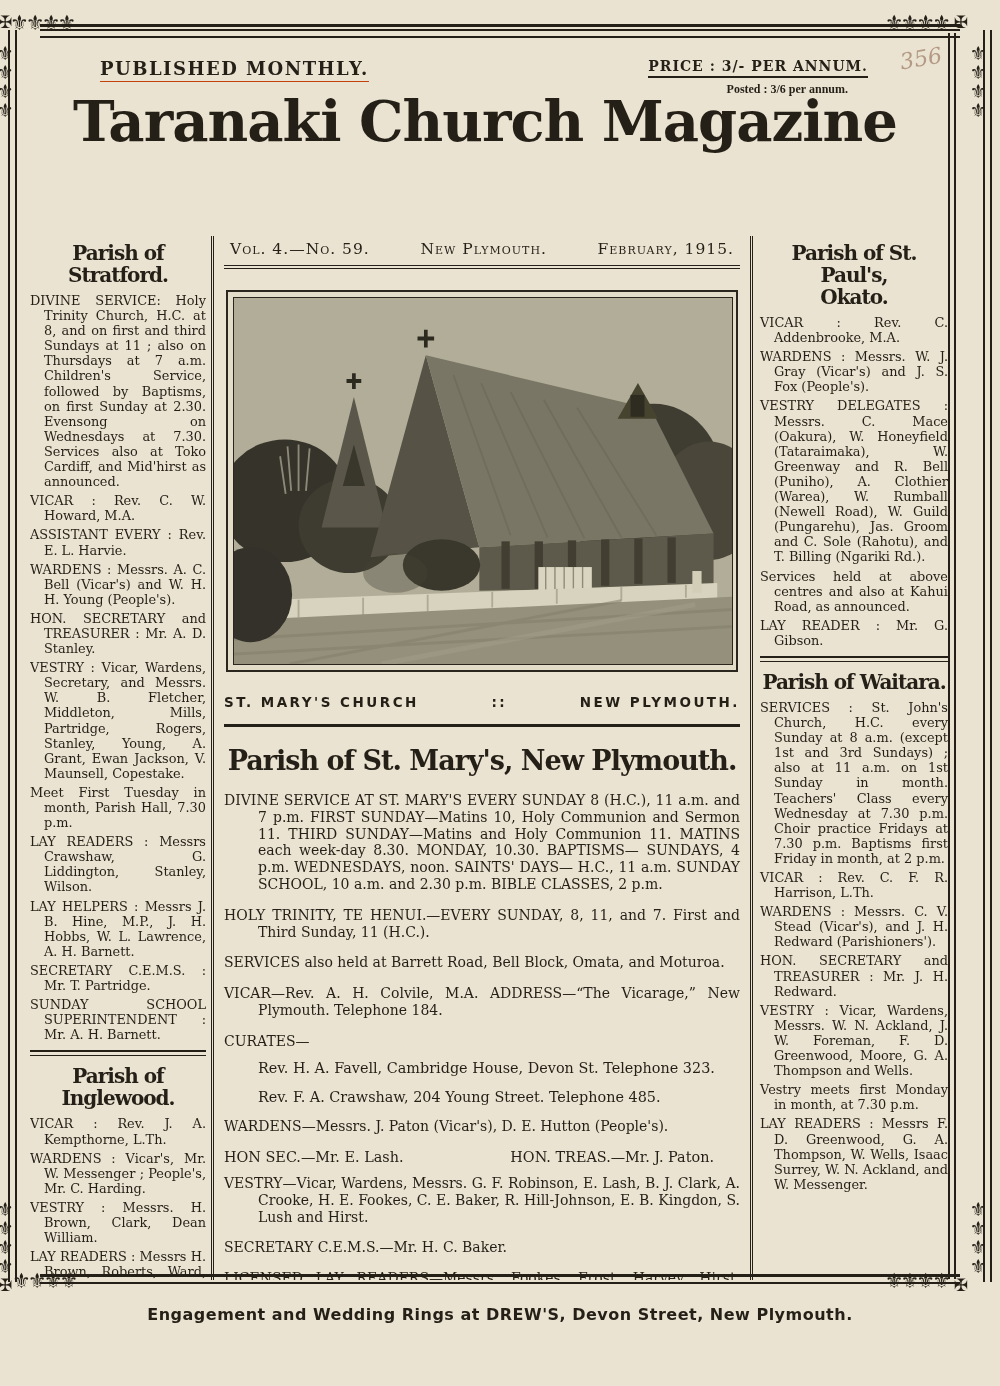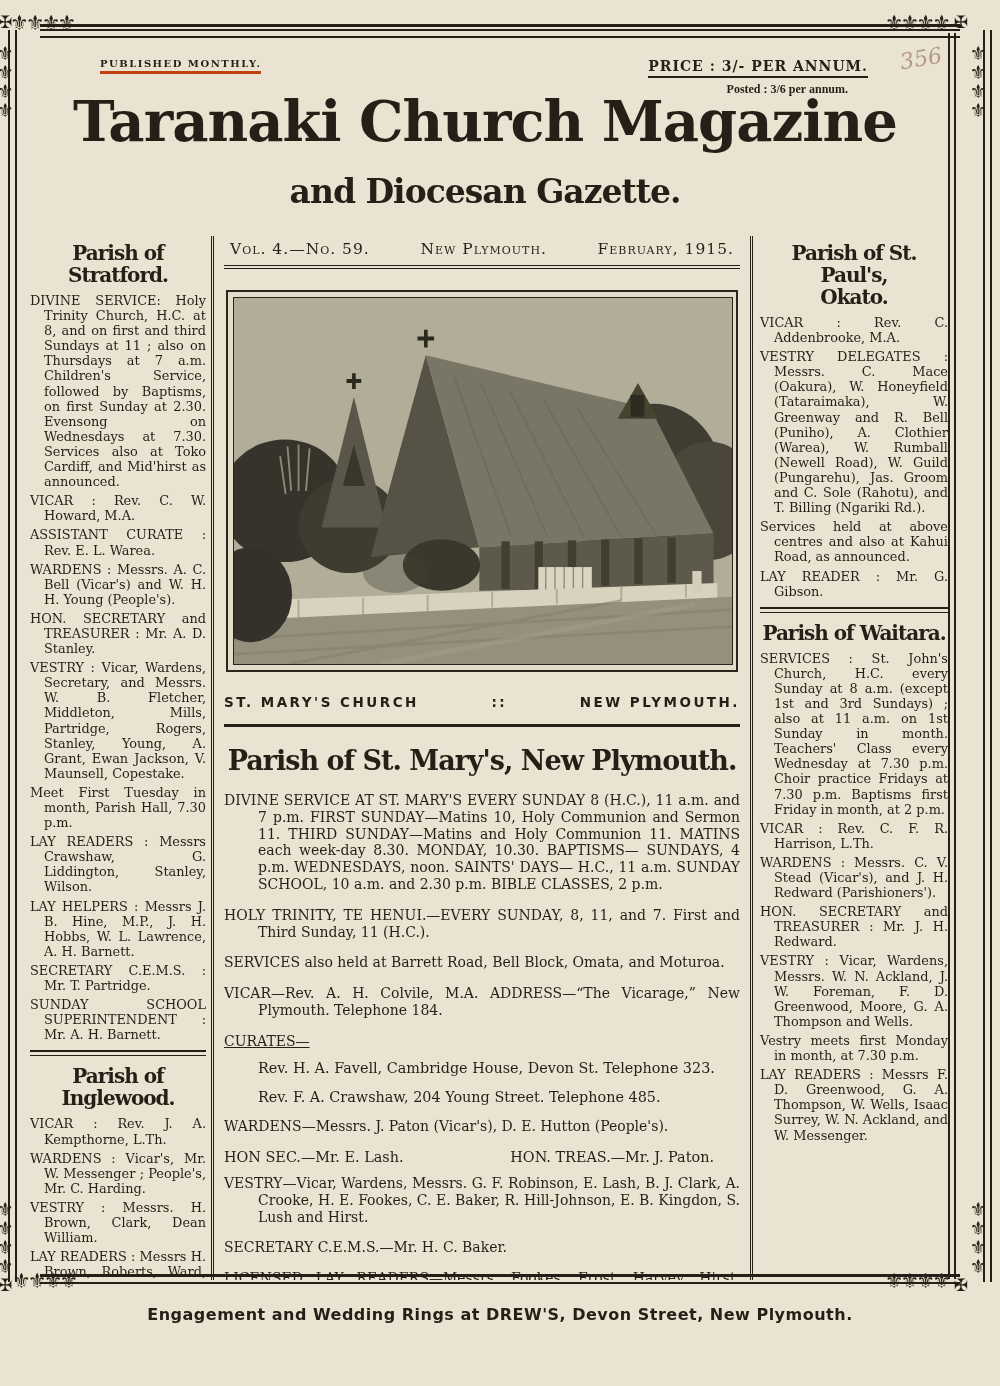--- a/index.html
+++ b/index.html
@@ -24,22 +24,22 @@
   .orn-h{font-size:21px;letter-spacing:-3px;font-family:"DejaVu Sans",sans-serif;}
   .orn-v{writing-mode:vertical-rl;font-size:19px;letter-spacing:-3px;font-family:"DejaVu Sans",sans-serif;}
   .orn-tl{top:13px;left:10px;} .orn-tr{top:13px;right:52px;}
   .orn-bl{bottom:94px;left:12px;} .orn-br{bottom:94px;right:52px;}
   .orn-lv1{top:42px;left:-5px;} .orn-lv2{bottom:112px;left:-5px;}
   .orn-rv1{top:42px;right:13px;} .orn-rv2{bottom:112px;right:13px;}
   .corner{font-size:17px;font-family:"DejaVu Sans",sans-serif;}
   .c-tl{top:14px;left:-2px;} .c-tr{top:14px;right:32px;}
   .c-bl{bottom:92px;left:-2px;} .c-br{bottom:92px;right:32px;}
   
-  .pub{position:absolute;top:58px;left:100px;font-size:10px;font-weight:bold;
-    letter-spacing:1.5px;border-bottom:3px solid #c2410c;padding-bottom:2px;}
+  .pub{position:absolute;top:58px;left:100px;font-size:18px;font-weight:bold;
+    letter-spacing:1.5px;border-bottom:1px solid #c2410c;padding-bottom:2px;}
   .price{position:absolute;top:58px;right:132px;font-size:14px;font-weight:bold;
     letter-spacing:1px;border-bottom:2px solid #241f17;padding-bottom:2px;}
   .posted{position:absolute;top:82px;right:152px;font-size:12px;font-weight:bold;font-family:Liberation Serif, serif;}
   .pencil{position:absolute;top:46px;right:58px;font-size:22px;font-style:italic;
     color:#b49a85;transform:rotate(-10deg);font-family:"DejaVu Serif",serif;}
   .blackletter{font-weight:bold;letter-spacing:-1px;font-family:"DejaVu Serif",serif;}
   .title{position:absolute;top:92px;left:30px;right:60px;text-align:center;
     font-size:56px;line-height:1.05;}
   .subtitle{position:absolute;top:172px;left:30px;right:60px;text-align:center;font-size:33px;}
   
@@ -94,29 +94,28 @@
   <span class="orn corner c-tr">✠</span>
   <span class="orn corner c-bl">✠</span>
   <span class="orn corner c-br">✠</span>
 
   <div class="pub">PUBLISHED  MONTHLY.</div>
   <div class="price">PRICE :   3/- PER ANNUM.</div>
   <div class="posted">Posted :  3/6 per annum.</div>
   <div class="pencil">356</div>
 
   <div class="title blackletter">Taranaki Church Magazine</div>
-  <div class="subtitle blackletter">and Diocesan Gazette.</div>
 
   <div class="columns">
 
     <div class="col-left">
       <div class="col-heading blackletter">Parish of Stratford.</div>
       <p class="side-entry">DIVINE SERVICE: Holy Trinity Church, H.C. at 8, and on first and third Sundays at 11 ; also on Thursdays at 7 a.m.  Children's Service, followed by Baptisms, on first Sunday at 2.30.  Evensong on Wednesdays at 7.30. Services also at Toko Cardiff, and Mid'hirst as announced.</p>
       <p class="side-entry">VICAR :  Rev.  C.  W. Howard, M.A.</p>
-      <p class="side-entry">ASSISTANT CURATE : Rev. E. L. Warea.</p>
+      <p class="side-entry">ASSISTANT EVERY : Rev. E. L. Harvie.</p>
       <p class="side-entry">WARDENS : Messrs. A. C. Bell (Vicar's) and W. H. H. Young (People's).</p>
       <p class="side-entry">HON. SECRETARY and TREASURER :  Mr. A. D. Stanley.</p>
       <p class="side-entry">VESTRY : Vicar, Wardens, Secretary, and Messrs. W. B. Fletcher, Middleton, Mills, Partridge, Rogers, Stanley, Young, A. Grant, Ewan Jackson, V. Maunsell, Copestake.</p>
       <p class="side-entry">Meet First Tuesday in month, Parish Hall, 7.30 p.m.</p>
       <p class="side-entry">LAY READERS : Messrs Crawshaw, G. Liddington, Stanley, Wilson.</p>
       <p class="side-entry">LAY HELPERS : Messrs J. B. Hine, M.P., J. H. Hobbs, W. L. Lawrence, A. H. Barnett.</p>
       <p class="side-entry">SECRETARY C.E.M.S. : Mr. T. Partridge.</p>
       <p class="side-entry">SUNDAY SCHOOL SUPERINTENDENT : Mr. A. H. Barnett.</p>
       <div class="rule-double"></div>
       <div class="col-heading blackletter">Parish of Inglewood.</div>
@@ -191,21 +190,21 @@
         <span>::</span>
         <span>NEW PLYMOUTH.</span>
       </div>
       <div class="center-rule"></div>
 
       <div class="stm-title blackletter">Parish of St. Mary's, New Plymouth.</div>
       <p class="c-entry">DIVINE SERVICE AT ST. MARY'S EVERY SUNDAY 8 (H.C.), 11 a.m. and 7 p.m.  FIRST SUNDAY—Matins 10, Holy Communion and Sermon 11.  THIRD SUNDAY—Matins and Holy Communion 11. MATINS each week-day 8.30.  MONDAY, 10.30.  BAPTISMS— SUNDAYS, 4 p.m.  WEDNESDAYS, noon.  SAINTS' DAYS— H.C., 11 a.m.  SUNDAY SCHOOL, 10 a.m. and 2.30 p.m.  BIBLE CLASSES, 2 p.m.</p>
       <p class="c-entry">HOLY TRINITY, TE HENUI.—EVERY SUNDAY, 8, 11, and 7.  First and Third Sunday, 11 (H.C.).</p>
       <p class="c-entry">SERVICES also held at Barrett Road, Bell Block, Omata, and Moturoa.</p>
       <p class="c-entry">VICAR—Rev. A. H. Colvile, M.A.  ADDRESS—“The Vicarage,” New Plymouth.  Telephone 184.</p>
-      <p class="c-entry" style="margin-bottom:2px;text-decoration:underline;">CURATES—</p>
+      <p class="c-entry" style="margin-bottom:2px;">CURATES—</p>
       <p class="c-sub">Rev. H. A. Favell, Cambridge House, Devon St.  Telephone 323.</p>
       <p class="c-sub">Rev. F. A. Crawshaw, 204 Young Street.  Telephone 485.</p>
       <p class="c-entry">WARDENS—Messrs. J. Paton (Vicar's), D. E. Hutton (People's).</p>
       <div class="c-two">
         <span>HON SEC.—Mr. E. Lash.</span>
         <span>HON. TREAS.—Mr. J. Paton.</span>
       </div>
       <p class="c-entry">VESTRY—Vicar, Wardens, Messrs. G. F. Robinson, E. Lash, B. J. Clark, A. Crooke, H. E. Fookes, C. E. Baker, R. Hill-Johnson, E. B. Kingdon, S. Lush and Hirst.</p>
       <p class="c-entry">SECRETARY C.E.M.S.—Mr. H. C. Baker.</p>
       <p class="c-entry">LICENSED LAY READERS—Messrs. Fookes, Frost, Harvey, Hirst, Kingdon, Mackay and Lush.</p>
@@ -214,20 +213,21 @@
       <p class="c-entry">PARISH MAGAZINE.—Literary communication should be addressed to the Rev. A. H. Colvile, The Vicarage, New Plymouth, before 25th of each month.  Business communications to the Secretary of the Vestry ; other communications to Miss Curtis, Devon Street.</p>
 
     </div>
 
     <div class="col-right">
       <div class="col-heading blackletter">
         <div>Parish of St. Paul's,</div>
         <div>Okato.</div>
       </div>
       <p class="side-entry">VICAR : Rev. C. Addenbrooke, M.A.</p>
+      <p class="side-entry">WARDENS : Messrs. W. J. Gray (Vicar's) and J. S. Fox (People's).</p>
       <p class="side-entry">VESTRY DELEGATES : Messrs. C. Mace (Oakura), W. Honeyfield (Tataraimaka), W. Greenway and R. Bell (Puniho), A. Clothier (Warea), W. Rumball (Newell Road), W. Guild (Pungarehu), Jas. Groom and C. Sole (Rahotu), and T. Billing (Ngariki Rd.).</p>
       <p class="side-entry">Services held at above centres and also at Kahui Road, as announced.</p>
       <p class="side-entry">LAY READER : Mr. G. Gibson.</p>
       <div class="rule-double"></div>
       <div class="col-heading blackletter">Parish of Waitara.</div>
       <p class="side-entry">SERVICES : St. John's Church, H.C. every Sunday at 8 a.m. (except 1st and 3rd Sundays) ; also at 11 a.m. on 1st Sunday in month. Teachers' Class every Wednesday at 7.30 p.m.  Choir practice Fridays at 7.30 p.m.  Baptisms first Friday in month, at 2 p.m.</p>
       <p class="side-entry">VICAR : Rev. C. F. R. Harrison, L.Th.</p>
       <p class="side-entry">WARDENS : Messrs. C. V. Stead (Vicar's), and J. H. Redward (Parishioners').</p>
       <p class="side-entry">HON. SECRETARY and TREASURER : Mr. J. H. Redward.</p>
       <p class="side-entry">VESTRY : Vicar, Wardens, Messrs. W. N. Ackland, J. W. Foreman, F. D. Greenwood, Moore, G. A. Thompson and Wells.</p>

